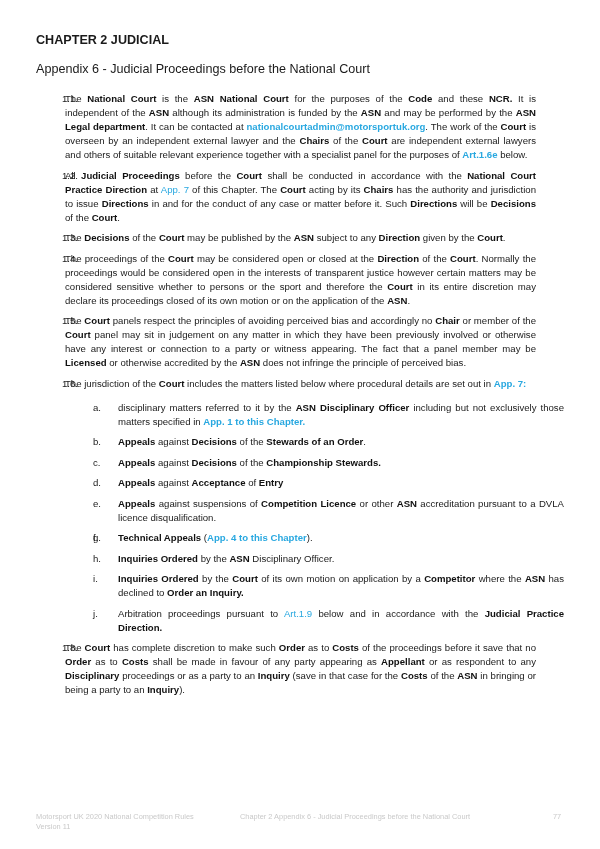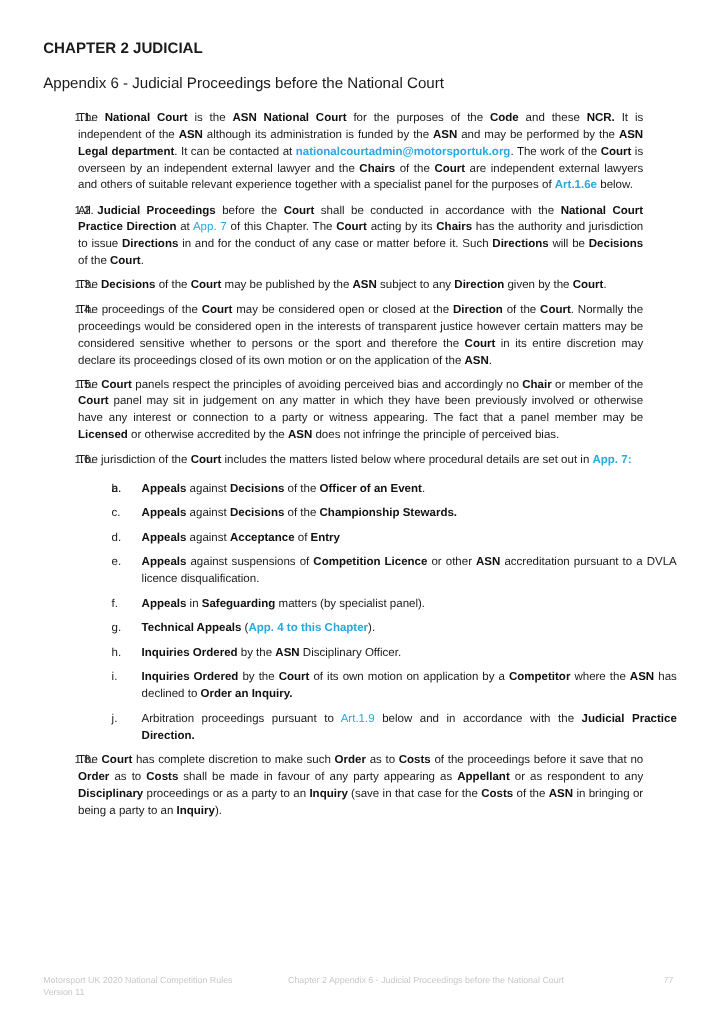--- a/index.html
+++ b/index.html
@@ -52,40 +52,40 @@
         <span class="num">1.5.</span>
         <div class="txt"><span>The </span><b>Court</b><span> panels respect the principles of avoiding perceived bias and accordingly no </span><b>Chair</b><span> or member of the </span><b>Court</b><span> panel may sit in judgement on any matter in which they have been previously involved or otherwise have any interest or connection to a party or witness appearing. The fact that a panel member may be </span><b>Licensed</b><span> or otherwise accredited by the </span><b>ASN</b><span> does not infringe the principle of perceived bias.</span></div>
       </div>
       <div class="para">
         <span class="num">1.6.</span>
         <div class="txt"><span>The jurisdiction of the </span><b>Court</b><span> includes the matters listed below where procedural details are set out in </span><a class="link bold">App. 7</a><a class="link bold">:</a></div>
       </div>
       <div class="sublist">
         <div class="sub">
           <span class="num">a.</span>
+          <div class="txt"><span>disciplinary matters referred to it by the </span><b>ASN Disciplinary Officer</b><span> including but not exclusively those matters specified in </span><a class="link bold">App. 1 to this Chapter.</a></div>
         </div>
         <div class="sub">
           <span class="num">b.</span>
-          <div class="txt"><b>Appeals</b><span> against </span><b>Decisions</b><span> of the </span><b>Officer of an Event</b><span>.</span></div>
+          <div class="txt"><b>Appeals</b><span> against </span><b>Decisions</b><span> of the </span><b>Stewards of an Order</b><span>.</span></div>
         </div>
         <div class="sub">
           <span class="num">c.</span>
           <div class="txt"><b>Appeals</b><span> against </span><b>Decisions</b><span> of the </span><b>Championship Stewards.</b></div>
         </div>
         <div class="sub">
           <span class="num">d.</span>
           <div class="txt"><b>Appeals</b><span> against </span><b>Acceptance</b><span> of </span><b>Entry</b></div>
         </div>
         <div class="sub">
           <span class="num">e.</span>
           <div class="txt"><b>Appeals</b><span> against suspensions of </span><b>Competition Licence</b><span> or other </span><b>ASN</b><span> accreditation pursuant to a DVLA licence disqualification.</span></div>
         </div>
         <div class="sub">
           <span class="num">f.</span>
-          <div class="txt"><b>Appeals</b><span> in </span><b>Safeguarding</b><span> matters (by specialist panel).</span></div>
         </div>
         <div class="sub">
           <span class="num">g.</span>
           <div class="txt"><b>Technical Appeals</b><span> (</span><a class="link bold">App. 4 to this Chapter</a><span>).</span></div>
         </div>
         <div class="sub">
           <span class="num">h.</span>
           <div class="txt"><b>Inquiries Ordered</b><span> by the </span><b>ASN</b><span> Disciplinary Officer.</span></div>
         </div>
         <div class="sub">

